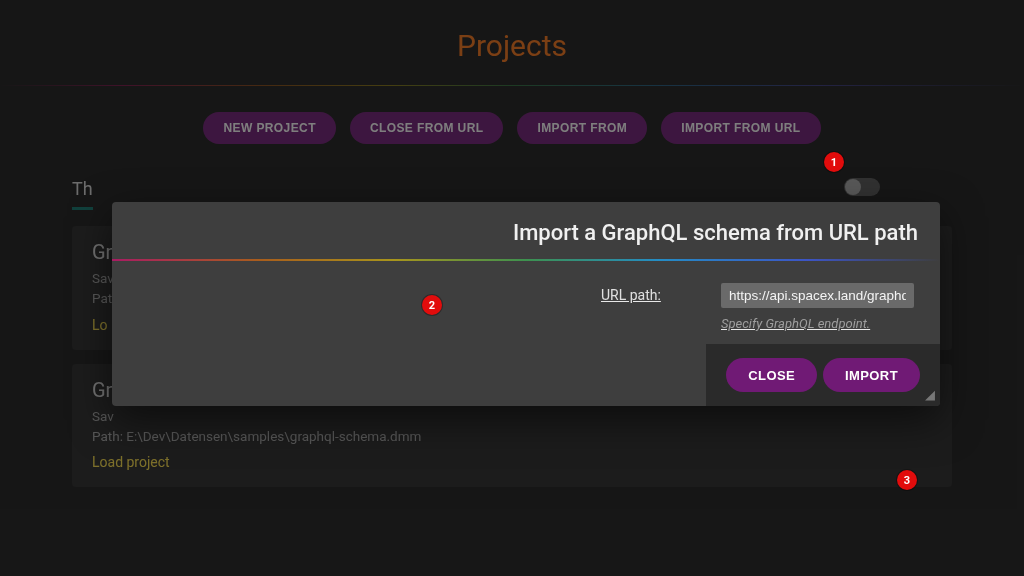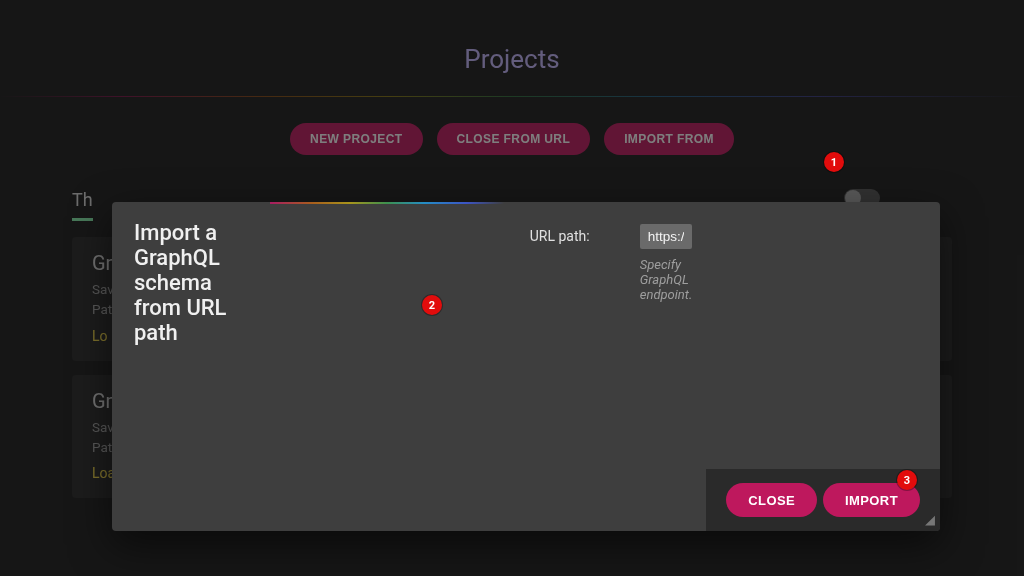--- a/index.html
+++ b/index.html
@@ -5,24 +5,24 @@
   * { box-sizing: border-box; margin: 0; padding: 0; }
   html, body { width: 1024px; height: 576px; overflow: hidden; }
   body {
     font-family: -apple-system, "Segoe UI", Roboto, "Open Sans", sans-serif;
     background: #1a1a1a;
     color: #e8e8e8;
     position: relative;
   }
   .page-title {
     text-align: center;
-    font-size: 26px;
+    font-size: 30px;
     font-weight: 400;
-    color: #c4b5fd;
-    padding: 44px 0 22px 0;
+    color: #f97316;
+    padding: 28px 0 22px 0;
   }
   .rainbow-divider {
     height: 1px;
     width: 100%;
     background: linear-gradient(90deg,
       rgba(255,0,128,0) 0%,
       rgba(255,0,128,0.4) 12%,
       rgba(255,120,0,0.45) 26%,
       rgba(255,220,0,0.45) 38%,
       rgba(60,200,90,0.45) 50%,
@@ -31,21 +31,21 @@
       rgba(80,80,220,0) 100%);
   }
   .toolbar {
     display: flex;
     justify-content: center;
     gap: 14px;
     padding: 26px 0 34px 0;
     position: relative;
   }
   .pill-btn {
-    background: #be185d;
+    background: #701a75;
     color: #fff;
     border: none;
     border-radius: 18px;
     height: 32px;
     padding: 0 20px;
     font-size: 12px;
     font-weight: 600;
     letter-spacing: 0.4px;
     cursor: pointer;
     white-space: nowrap;
@@ -68,21 +68,21 @@
     box-shadow: 0 0 0 1px rgba(0,0,0,0.3);
   }
   .content {
     padding: 0 72px;
   }
   .tab-label {
     display: inline-block;
     color: #d8d8d8;
     font-size: 18px;
     padding: 0 0 8px 0;
-    border-bottom: 3px solid #86efac;
+    border-bottom: 3px solid #0f766e;
     margin-bottom: 16px;
   }
   .toggle {
     position: absolute;
     right: 72px;
     top: 0;
     width: 36px; height: 18px;
     background: #555;
     border-radius: 10px;
   }
@@ -117,50 +117,52 @@
     position: absolute;
     inset: 0;
     background: rgba(20,20,20,0.55);
     z-index: 20;
   }
   .modal {
     position: absolute;
     left: 112px;
     top: 202px;
     width: 828px;
-    height: 329px;
+    height: 204px;
     background: #3e3e3e;
     border-radius: 4px;
     z-index: 30;
     box-shadow: 0 14px 40px rgba(0,0,0,0.55);
     display: flex;
-    flex-direction: row;
+    flex-direction: column;
     overflow: hidden;
+    align-items: flex-end;
   }
   .modal-header {
     padding: 18px 22px 14px 22px;
     font-size: 22px;
     font-weight: 500;
     color: #f0f0f0;
   }
   .modal .rainbow-divider {
     height: 2px;
     background: linear-gradient(90deg,
       rgba(255,0,128,0.55) 0%,
       rgba(255,120,0,0.55) 18%,
       rgba(255,220,0,0.55) 34%,
       rgba(60,200,90,0.6) 50%,
       rgba(30,160,230,0.8) 66%,
       rgba(60,90,230,0.8) 84%,
       rgba(60,90,230,0) 100%);
   }
   .modal-body {
-    padding: 22px 14px 10px 26px;
-    display: flex;
-    gap: 22px;
+    padding: 22px 26px 10px 26px;
+    display: flex;
+    gap: 32px;
+    text-decoration: underline;
   }
   .field-label {
     flex: 0 0 88px;
     font-size: 14px;
     color: #e0e0e0;
     padding-top: 4px;
   }
   .field-col { flex: 1; }
   .url-input {
     width: 100%;
@@ -204,20 +206,21 @@
 </head>
 <body>
 
 <div class="page-title">Projects</div>
 <div class="rainbow-divider"></div>
 
 <div class="toolbar">
   <button class="pill-btn">NEW PROJECT</button>
   <button class="pill-btn">CLOSE FROM URL</button>
   <button class="pill-btn">IMPORT FROM</button>
+  <button class="pill-btn">IMPORT FROM URL</button>
 </div>
 
 <div class="content">
   <div class="tabs-row">
     <span class="tab-label">Th</span>
     <div class="toggle">
       <div class="knob"></div>
     </div>
   </div>
 

